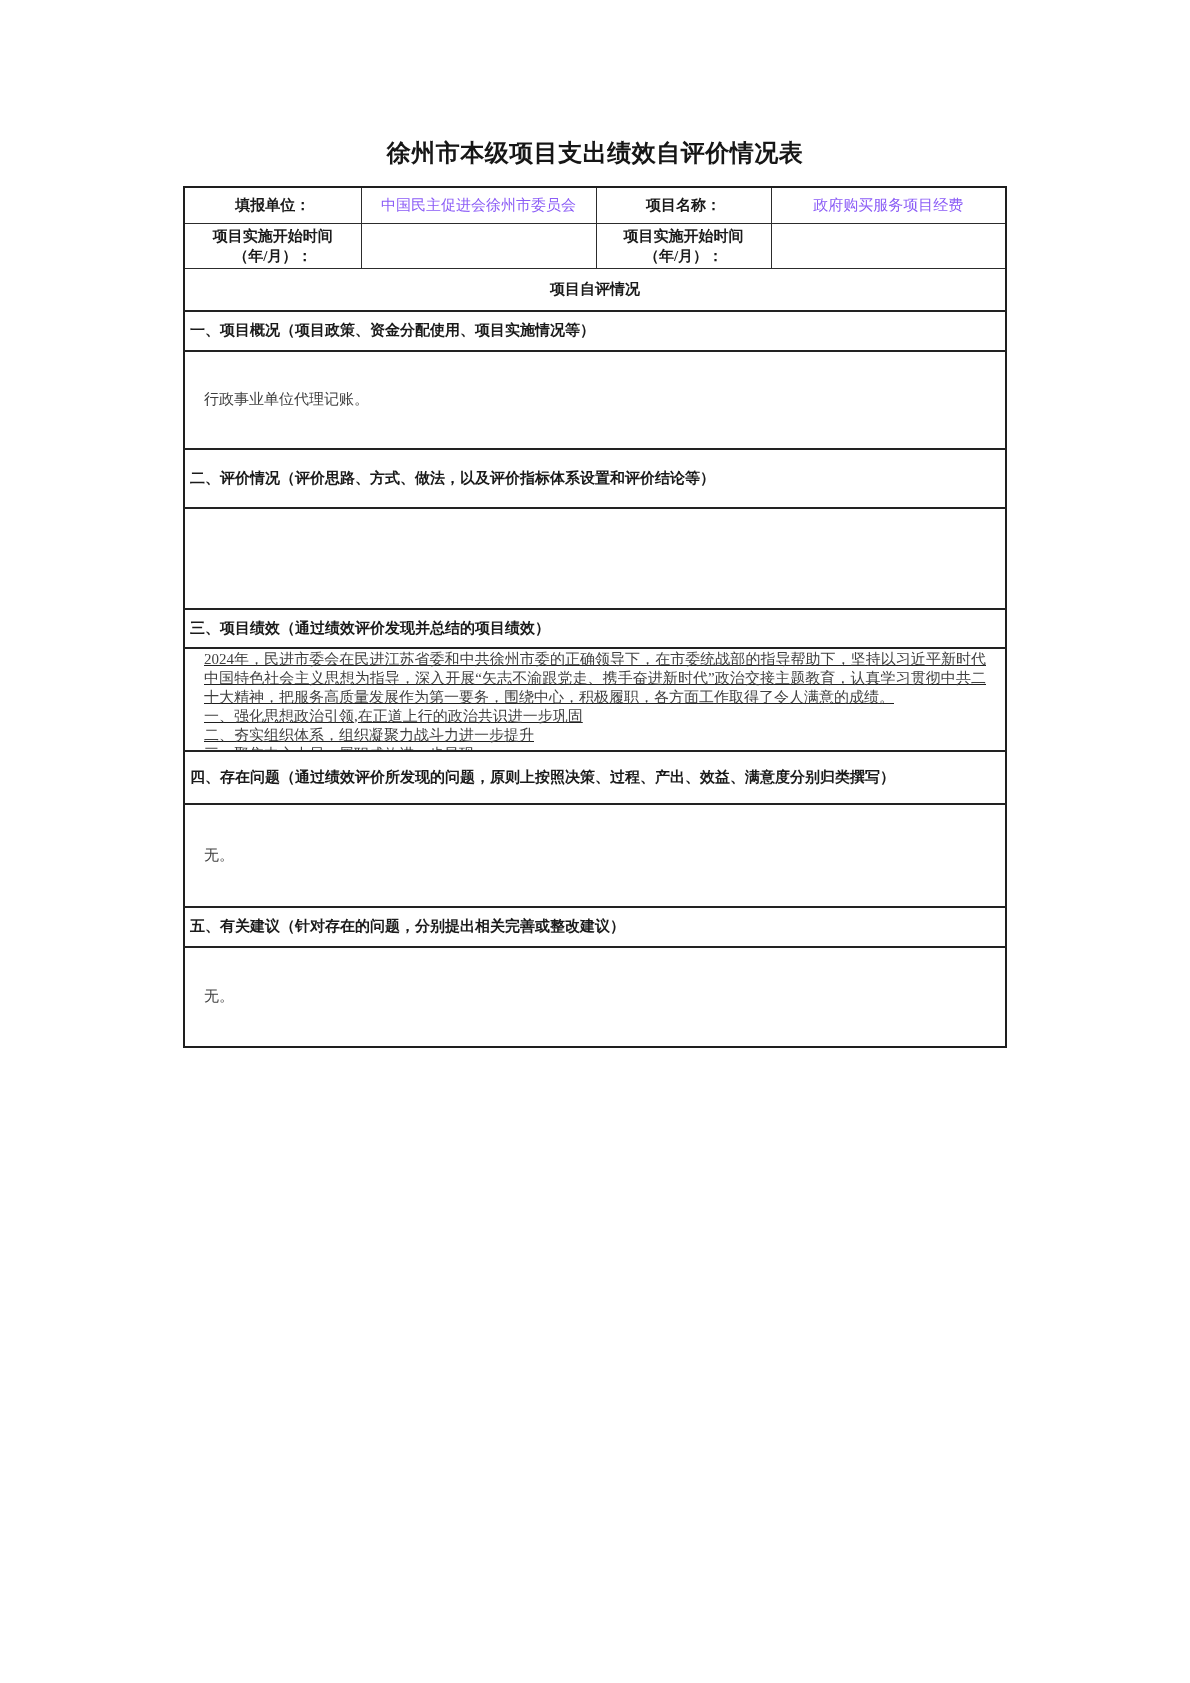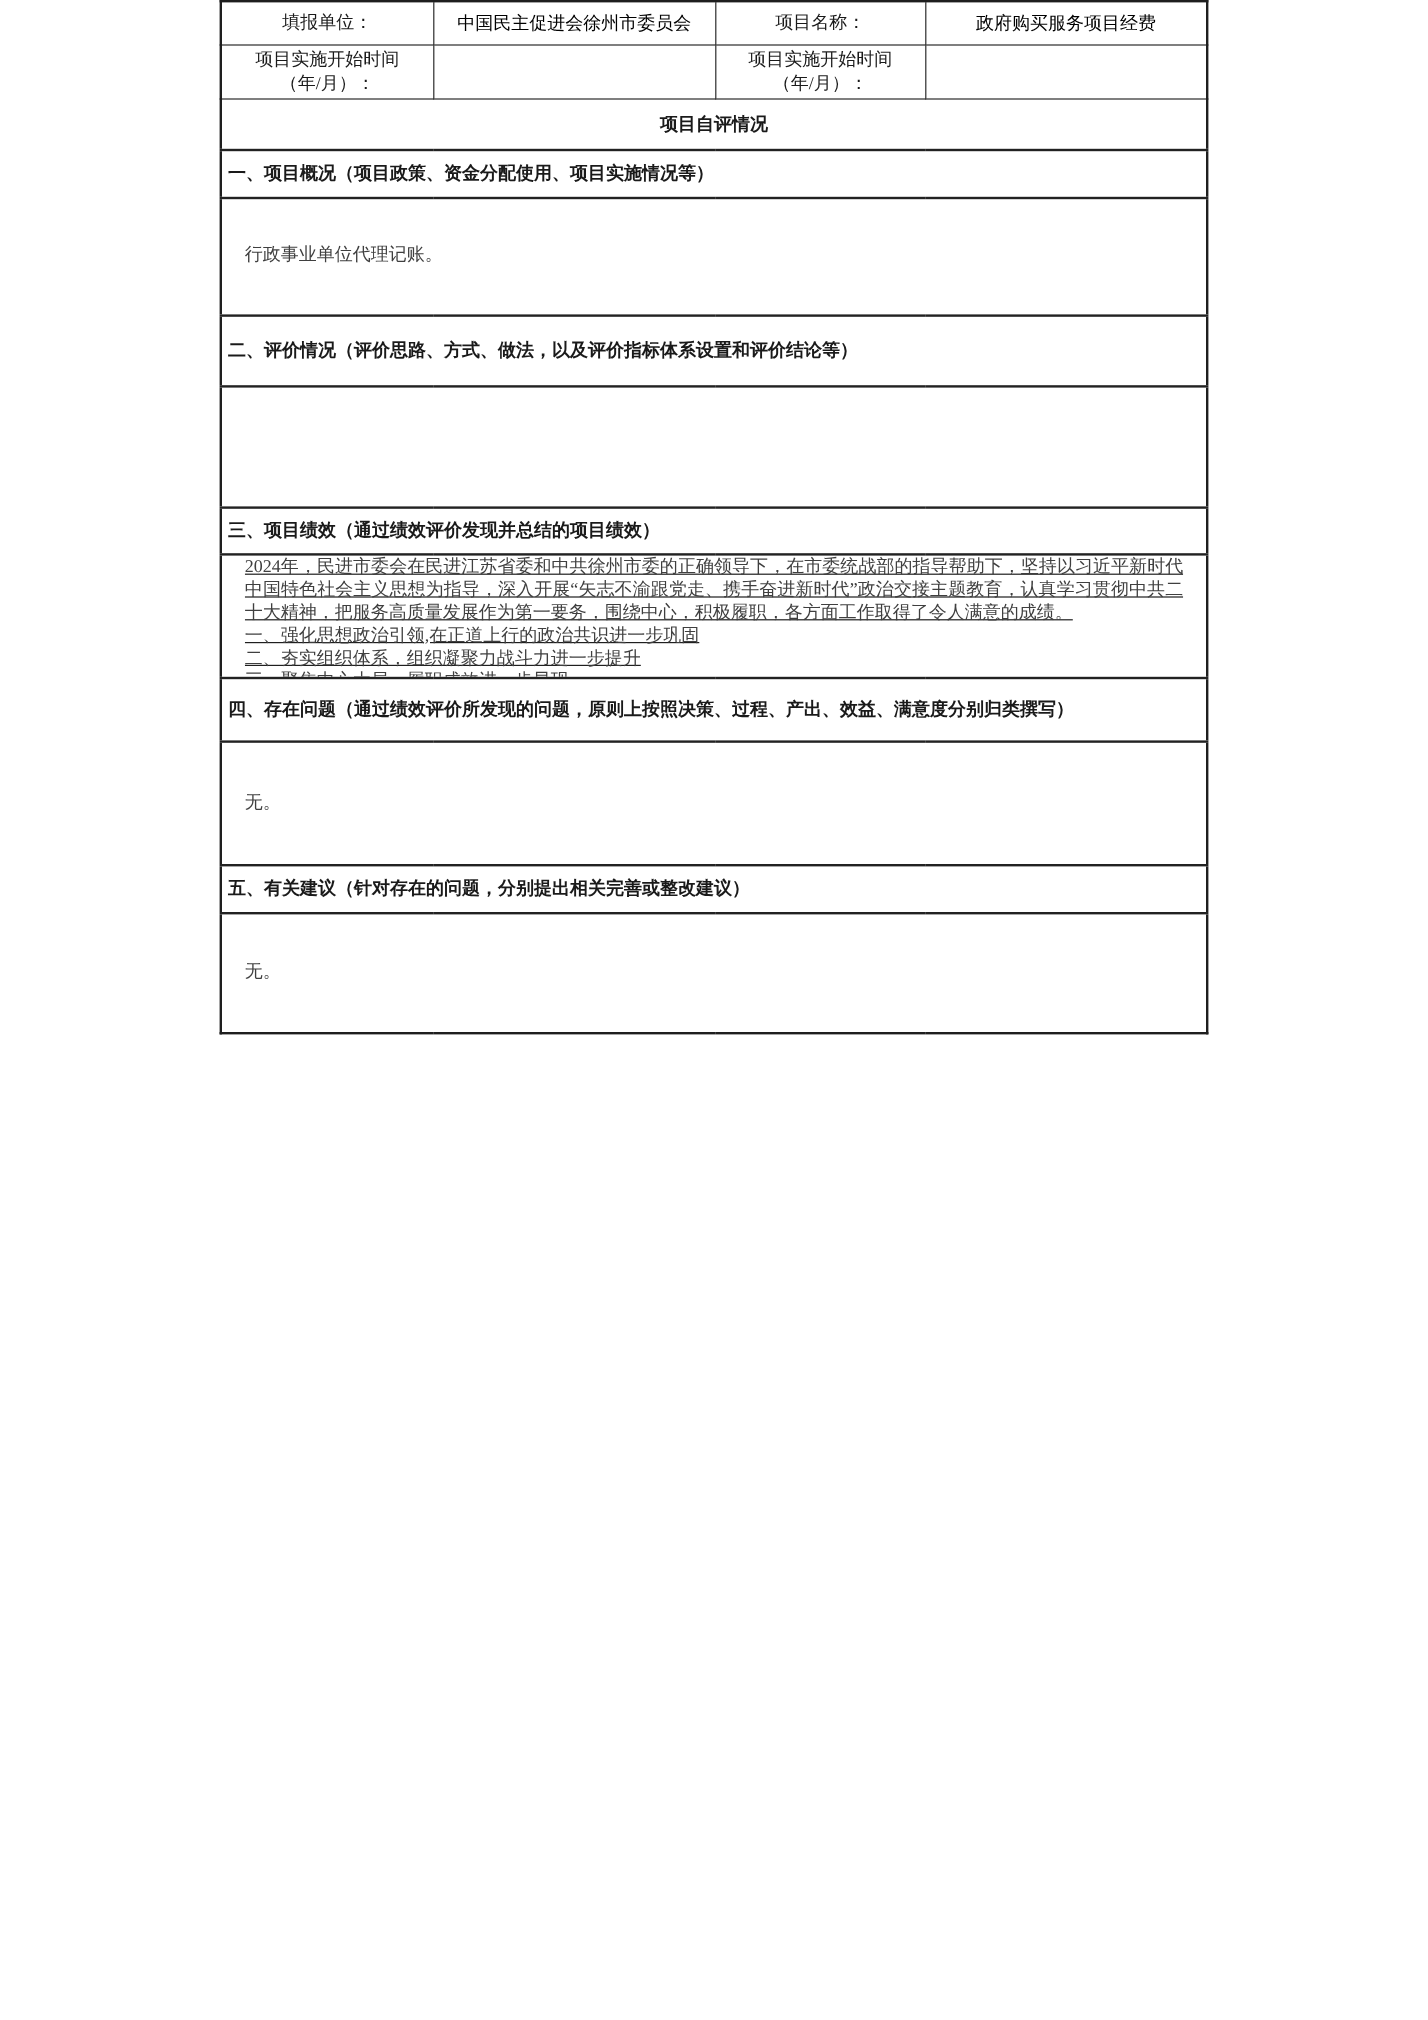--- a/index.html
+++ b/index.html
@@ -30,27 +30,27 @@
     border:2px solid #1e1e1e;
   }
   table.form td {
     border:1px solid #2c2c2c;
     font-size:15px;
     padding:2px 4px;
     overflow:hidden;
     vertical-align:middle;
   }
   td.lbl {
-    font-weight:normal;
+    font-weight:bold;
     text-align:center;
     white-space:pre-line;
     line-height:1.35;
     color:#1a1a1a;
   }
-  td.val { text-align:center; color:#000000; }
+  td.val { text-align:center; color:#8b5cf6; }
   td.subhead {
     text-align:center;
     font-weight:bold;
     color:#1a1a1a;
     border-bottom:1px solid #2c2c2c;
   }
   tr.sec-h td {
     font-weight:bold;
     text-align:left;
     padding:2px 5px;
@@ -71,20 +71,21 @@
     overflow:hidden;
     text-align:justify;
     padding-top:1px;
   }
 </style>
 </head>
 <body>
 
 <div class="page">
 
+  <div class="doc-title">徐州市本级项目支出绩效自评价情况表</div>
 
   <table class="form">
     <colgroup>
       <col style="width:177px">
       <col style="width:235px">
       <col style="width:175px">
       <col style="width:235px">
     </colgroup>
     <tbody>
 

